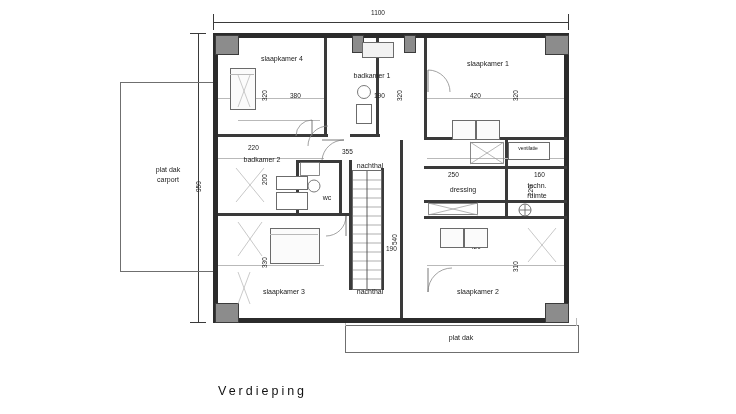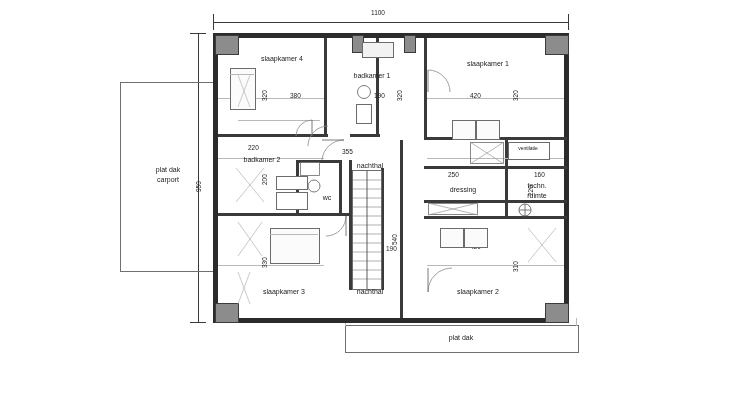--- a/index.html
+++ b/index.html
@@ -259,13 +259,14 @@
 
   <svg class="abs" style="left:238px;top:75px;" width="14" height="34">
     <line x1="0" y1="0" x2="12" y2="32" stroke="#b5b5b5" stroke-width="0.7"></line>
     <line x1="12" y1="0" x2="0" y2="32" stroke="#b5b5b5" stroke-width="0.7"></line>
   </svg>
   <svg class="abs" style="left:238px;top:272px;" width="14" height="34">
     <line x1="0" y1="0" x2="12" y2="32" stroke="#b5b5b5" stroke-width="0.7"></line>
     <line x1="12" y1="0" x2="0" y2="32" stroke="#b5b5b5" stroke-width="0.7"></line>
   </svg>
 
+  <div class="title">Verdieping</div>
 </div>
 
 </body></html>

